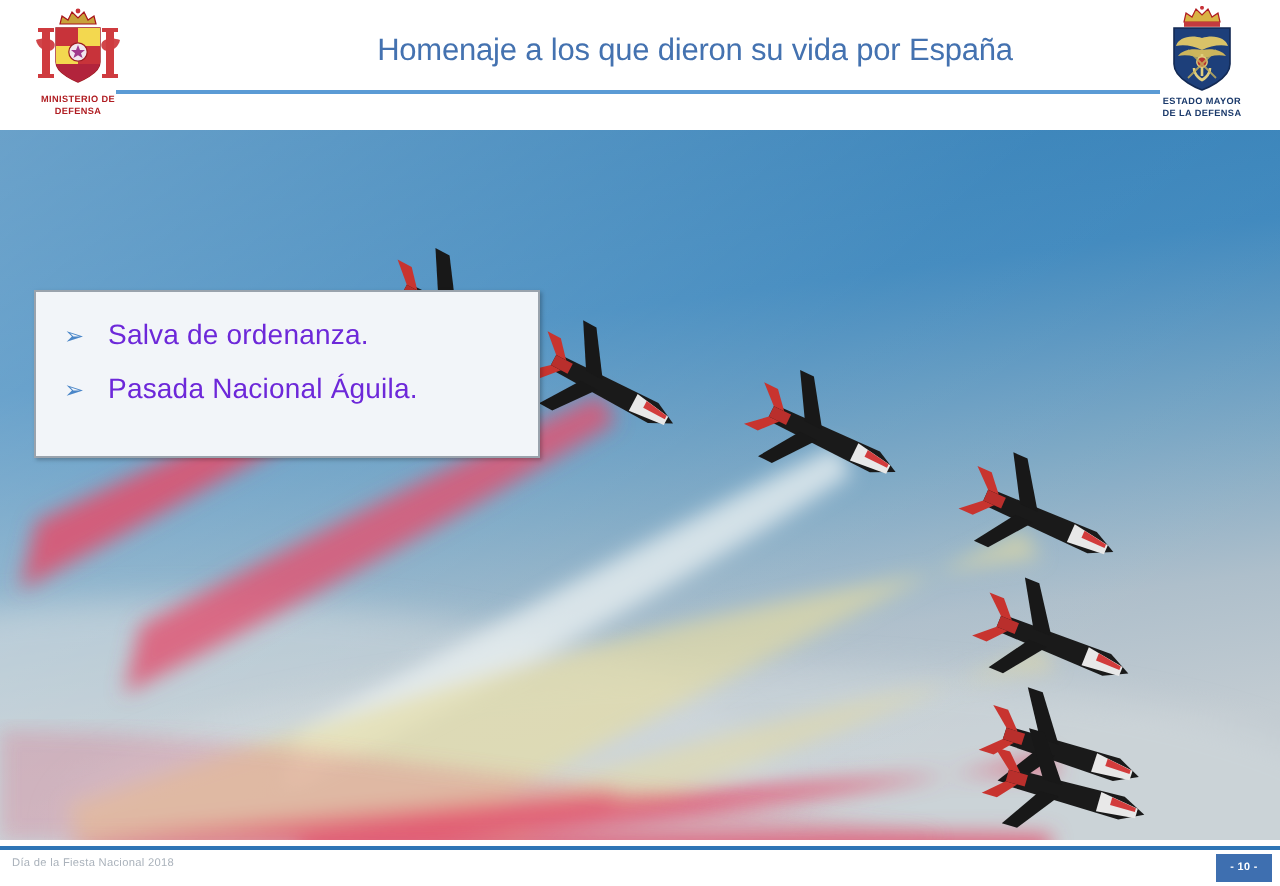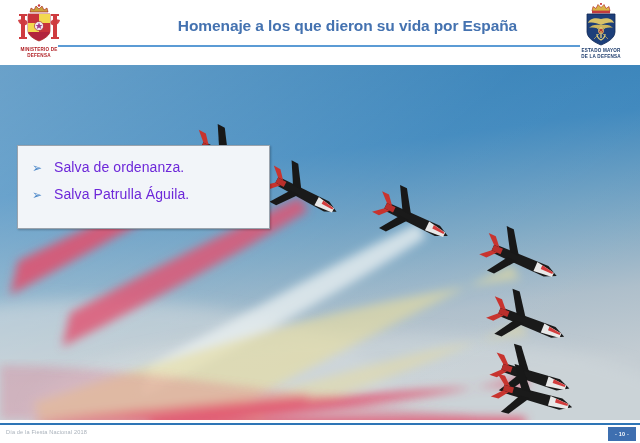--- a/index.html
+++ b/index.html
@@ -15,21 +15,21 @@
              display:flex;flex-direction:column;align-items:center;}
   .logo-right{position:absolute;right:6px;top:3px;width:66px;height:59px;
               display:flex;flex-direction:column;align-items:center;}
   .logo-left svg,.logo-right svg{display:block;}
   .logo-cap{font-size:4.6px;font-weight:bold;color:#b01d22;letter-spacing:.2px;
             text-align:center;line-height:5.6px;margin-top:1px;}
   .logo-cap-r{font-size:4.6px;font-weight:bold;color:#1b3a6b;letter-spacing:.2px;
               text-align:center;line-height:5.6px;margin-top:1px;}
 
   .slide-title{position:absolute;left:120px;top:17px;width:455px;text-align:center;
-               font-size:15.5px;font-weight:bold;color:#4472b0;letter-spacing:-.1px;
+               font-size:15.5px;font-weight:normal;color:#4472b0;letter-spacing:-.1px;
                white-space:nowrap;}
 
   .title-rule{position:absolute;left:58px;top:45px;width:522px;height:2px;
               background:#5b9bd5;}
 
   
   .photo{position:absolute;left:0;top:65px;width:640px;height:355px;overflow:hidden;}
   .photo svg{display:block;width:640px;height:355px;}
 
   
@@ -190,21 +190,21 @@
     </svg>
   </div>
 
   <div class="callout">
     <div class="bullet-row">
       <span class="bullet-glyph">➢</span>
       <span class="bullet-text">Salva de ordenanza.</span>
     </div>
     <div class="bullet-row">
       <span class="bullet-glyph">➢</span>
-      <span class="bullet-text">Salva Patrulla Águila.</span>
+      <span class="bullet-text">Pasada Nacional Águila.</span>
     </div>
   </div>
 
   <div class="header">
 
     <div class="logo-left">
       <svg width="44" height="42" viewBox="0 0 44 42">
 
         <path d="M13,8 L31,8 L30,4 L27,6 L25,2 L22,5 L19,2 L17,6 L14,4 Z" fill="#c8a23a" stroke="#a8131b" stroke-width="0.6"></path>
         <circle cx="22" cy="1.5" r="1.2" fill="#c8333a"></circle>

